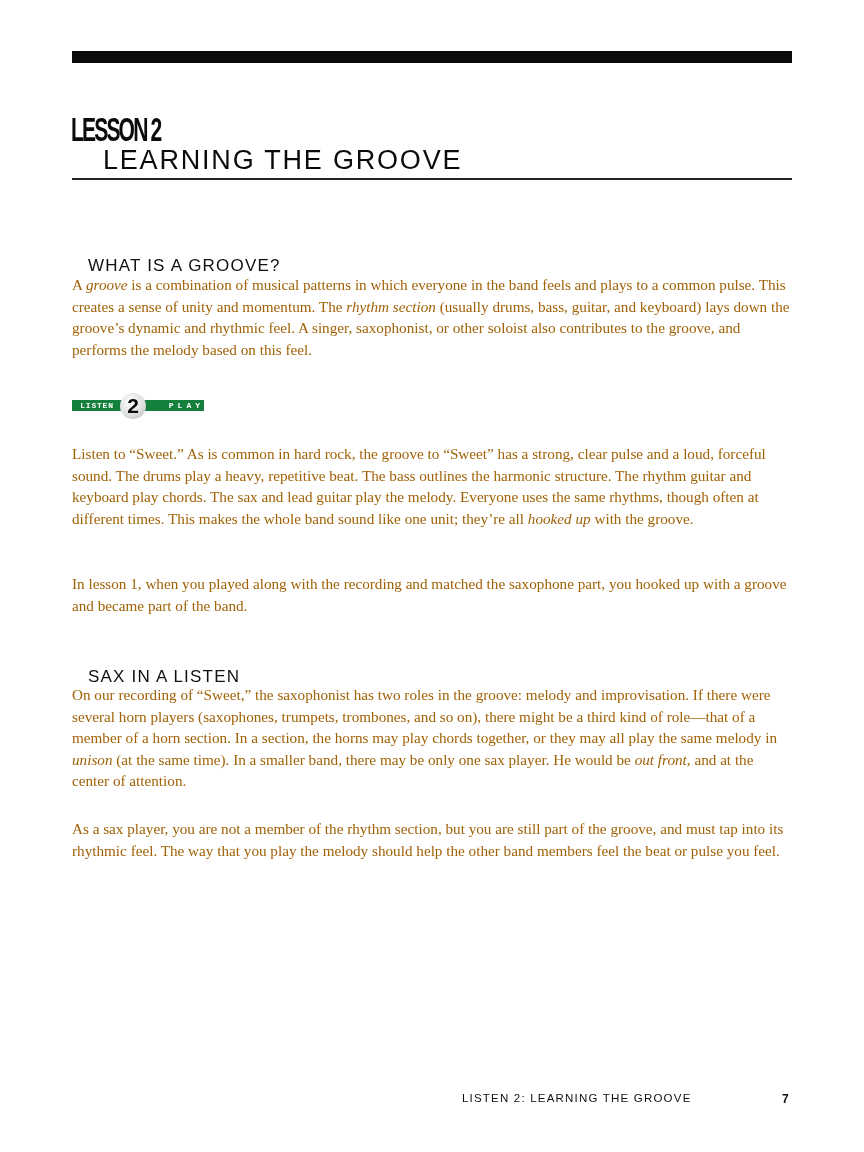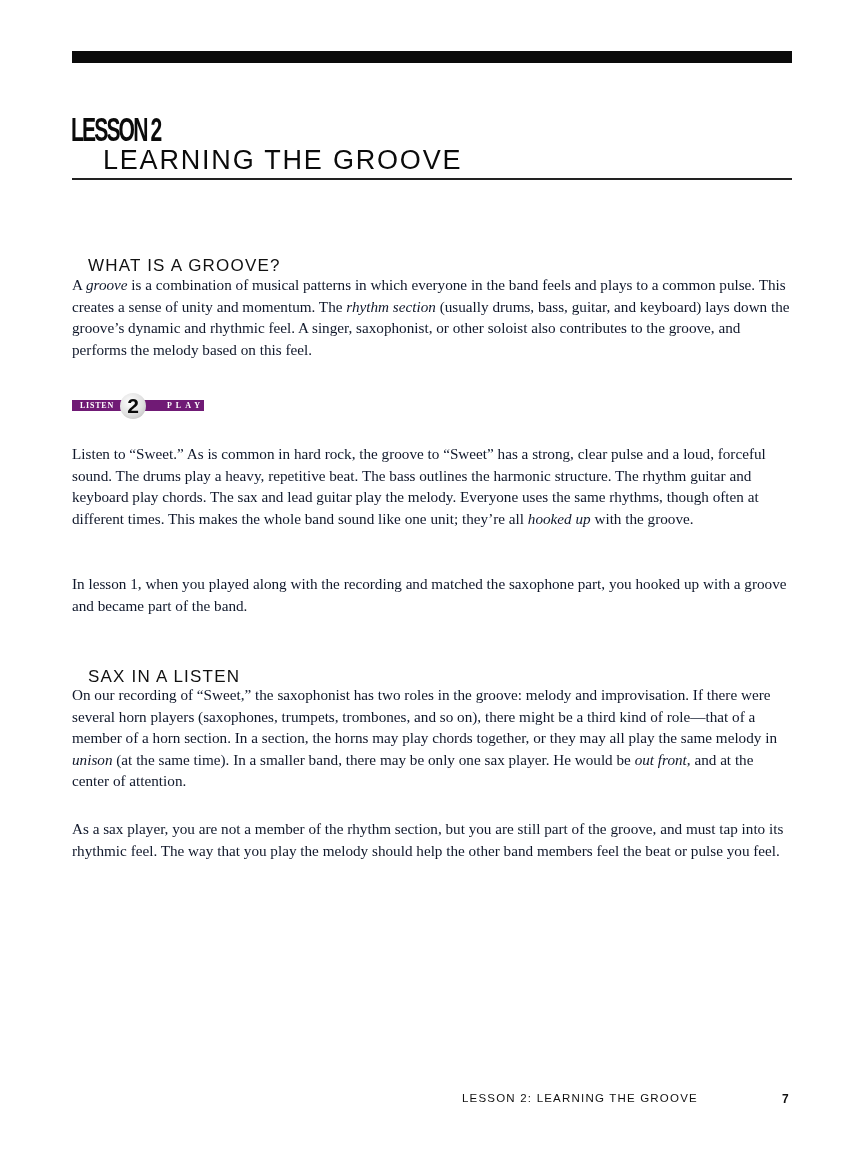--- a/index.html
+++ b/index.html
@@ -2,24 +2,24 @@
 <html><head>
 <meta charset="utf-8">
 <style>
   html, body { margin: 0; padding: 0; background: #ffffff; }
   body { width: 864px; height: 1152px; position: relative; overflow: hidden; color: #111; }
   .topbar { position: absolute; left: 72px; top: 51px; width: 720px; height: 12px; background: #0b0b0b; }
   .lesson-num { position: absolute; left: 71px; top: 112px; font-family: "Liberation Sans", sans-serif; font-weight: bold; font-size: 34px; letter-spacing: -3px; transform: scaleX(0.62); transform-origin: left top; line-height: 1; color: #0b0b0b; }
   .lesson-title { position: absolute; left: 71px; top: 147px; font-family: "Liberation Sans", sans-serif; font-size: 27px; letter-spacing: 1.8px; line-height: 1; color: #0b0b0b; margin-left: 32px; }
   .title-rule { position: absolute; left: 72px; top: 178px; width: 720px; height: 1.5px; background: #222; }
   h2 { position: absolute; left: 72px; margin: 16px; font-family: "Liberation Sans", sans-serif; font-weight: normal; font-size: 17px; letter-spacing: 1.2px; color: #111; line-height: 1; }
-  .para { position: absolute; left: 72px; width: 722px; margin: 0; font-family: "Liberation Serif", serif; font-size: 15.2px; line-height: 21.5px; color: #0f172a; }
+  .para { position: absolute; left: 72px; width: 722px; margin: 0; font-family: "Liberation Serif", serif; font-size: 15.2px; line-height: 21.5px; color: #a16207; }
   .para i { font-style: italic; }
   .badge { position: absolute; left: 72px; top: 393px; width: 132px; height: 26px; }
-  .badge .bar { position: absolute; top: 7px; height: 11px; background: #701a75; color: #fff; font-family: Liberation Serif, serif; font-size: 8px; font-weight: bold; line-height: 11px; text-align: center; }
+  .badge .bar { position: absolute; top: 7px; height: 11px; background: #15803d; color: #fff; font-family: Liberation Mono, monospace; font-size: 8px; font-weight: bold; line-height: 11px; text-align: center; }
   .badge .bar.left { left: 0; width: 50px; letter-spacing: 0.8px; }
   .badge .bar.right { left: 66px; width: 66px; letter-spacing: 4px; text-align: right; }
   .badge .circle { position: absolute; left: 48px; top: 0; width: 26px; height: 26px; border-radius: 50%; background: radial-gradient(circle at 40% 35%, #ffffff 0%, #e0e0e0 55%, #b5b5b5 100%); text-align: center; font-family: "Liberation Sans", sans-serif; font-weight: bold; font-size: 21px; line-height: 26px; color: #0b0b0b; }
   .footer-title { position: absolute; left: 462px; top: 1092px; font-family: "Liberation Sans", sans-serif; font-size: 11.5px; letter-spacing: 1.2px; color: #111; }
   .footer-page { position: absolute; left: 782px; top: 1092px; font-family: "Liberation Sans", sans-serif; font-size: 12px; font-weight: bold; color: #111; }
 </style>
 </head>
 <body>
 
 <div class="topbar"></div>
@@ -38,14 +38,14 @@
 
 <p class="para" style="top:443px"><span>Listen to “Sweet.” As is common in hard rock, the groove to “Sweet” has a strong, clear pulse and a loud, forceful sound. The drums play a heavy, repetitive beat. The bass outlines the harmonic structure. The rhythm guitar and keyboard play chords. The sax and lead guitar play the melody. Everyone uses the same rhythms, though often at different times. This makes the whole band sound like one unit; they’re all </span><i>hooked up</i><span> with the groove.</span></p>
 
 <p class="para" style="top:573px"><span>In lesson 1, when you played along with the recording and matched the saxophone part, you hooked up with a groove and became part of the band.</span></p>
 
 <h2 style="top:652px">SAX IN A LISTEN</h2>
 <p class="para" style="top:684px"><span>On our recording of “Sweet,” the saxophonist has two roles in the groove: melody and improvisation. If there were several horn players (saxophones, trumpets, trombones, and so on), there might be a third kind of role—that of a member of a horn section. In a section, the horns may play chords together, or they may all play the same melody in </span><i>unison</i><span> (at the same time). In a smaller band, there may be only one sax player. He would be </span><i>out front</i><span>, and at the center of attention.</span></p>
 
 <p class="para" style="top:818px"><span>As a sax player, you are not a member of the rhythm section, but you are still part of the groove, and must tap into its rhythmic feel. The way that you play the melody should help the other band members feel the beat or pulse you feel.</span></p>
 
-<div class="footer-title">LESSON 2: LEARNING THE GROOVE</div>
+<div class="footer-title">LISTEN 2: LEARNING THE GROOVE</div>
 <div class="footer-page">7</div>
 
 </body></html>

